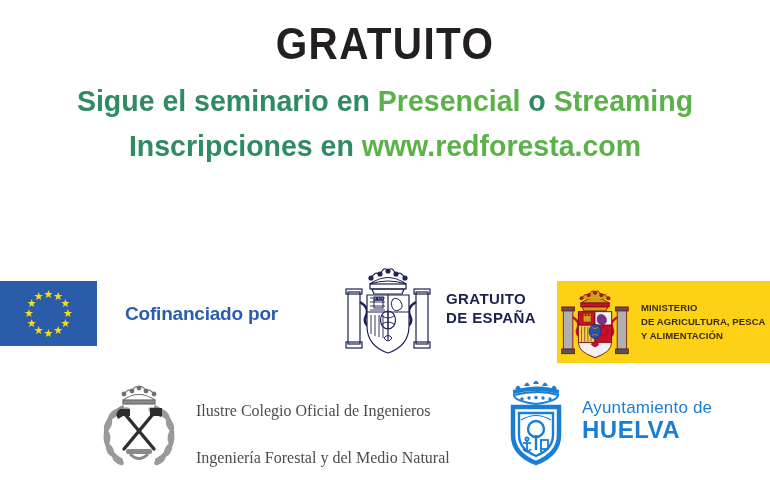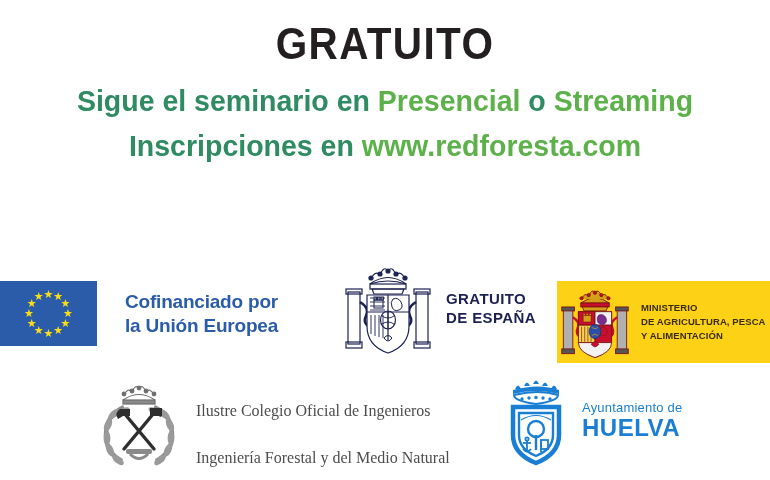--- a/index.html
+++ b/index.html
@@ -85,21 +85,21 @@
   .colegio{position:absolute;left:96px;top:373px;display:flex;align-items:flex-end;}
   .colegio-text{
     margin-left:14px;color:#4d4d4d;
     font-family:"Liberation Serif", serif;
     font-size:16px;line-height:1.45;white-space:nowrap;
   }
 
   
   .huelva{position:absolute;left:506px;top:372px;display:flex;align-items:center;}
   .huelva-text{margin-left:10px;color:#1a7fd4;line-height:1;}
-  .huelva-sub{font-size:13px;font-weight:normal;letter-spacing:0.2px;display:block;}
+  .huelva-sub{font-size:17px;font-weight:normal;letter-spacing:0.2px;display:block;}
   .huelva-main{font-size:24px;font-weight:bold;letter-spacing:0.5px;display:block;margin-top:2px;}
 
   svg{display:block;}
 </style>
 </head>
 <body>
 
 <div class="stage">
 
   <div class="headline-block">
@@ -126,21 +126,20 @@
         <span class="eu-star" style="left: 52.75px; top: 43.8875px; color: rgb(249, 221, 22);">★</span>
         <span class="eu-star" style="left: 43px; top: 46.5px; color: rgb(249, 221, 22);">★</span>
         <span class="eu-star" style="left: 33.25px; top: 43.8875px; color: rgb(249, 221, 22);">★</span>
         <span class="eu-star" style="left: 26.1125px; top: 36.75px; color: rgb(249, 221, 22);">★</span>
         <span class="eu-star" style="left: 23.5px; top: 27px; color: rgb(249, 221, 22);">★</span>
         <span class="eu-star" style="left: 26.1125px; top: 17.25px; color: rgb(249, 221, 22);">★</span>
         <span class="eu-star" style="left: 33.25px; top: 10.1125px; color: rgb(249, 221, 22);">★</span>
       </div>
     <div class="eu-text">
       <span>Cofinanciado por</span><br>
-      <span>la Unión Europea</span>
     </div>
   </div>
 
   <div class="gob-logo">
     <span>
       <svg width="96" height="92" viewBox="0 0 96 92">
         <g stroke="#1b2151" fill="none" stroke-width="1.2">
 
           <path d="M30 22 q18 -13 36 0"></path>
           <path d="M30 22 q18 -6 36 0"></path>

